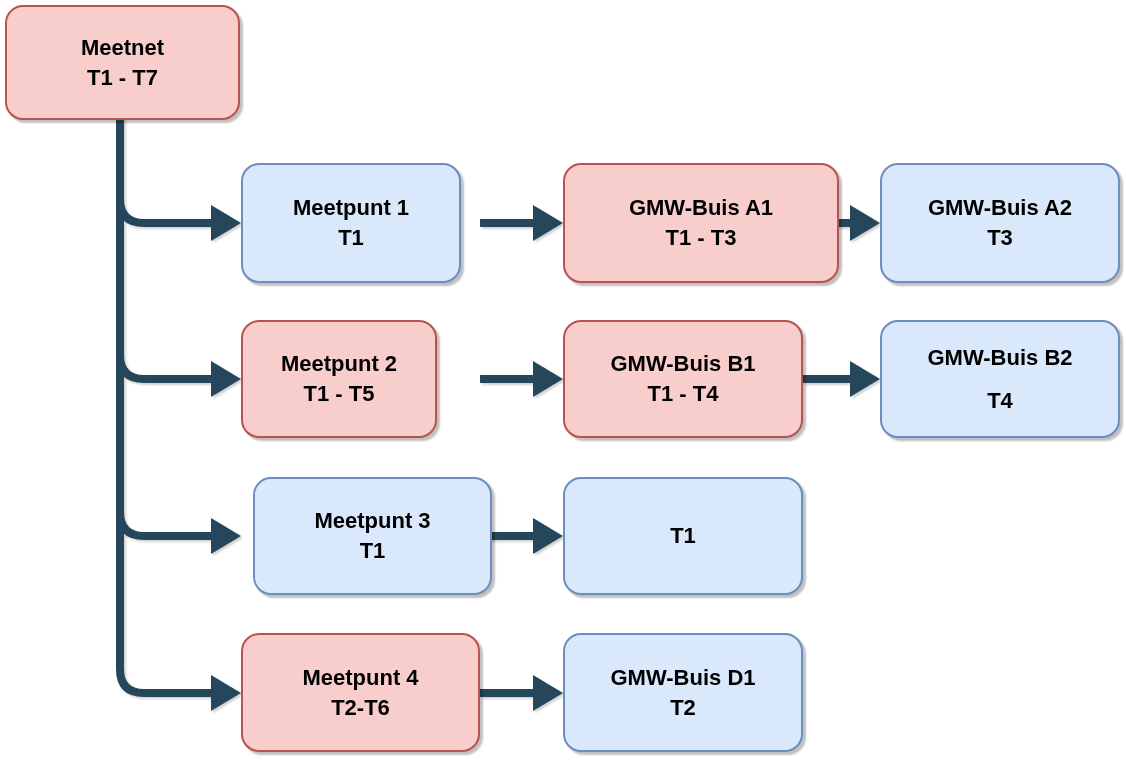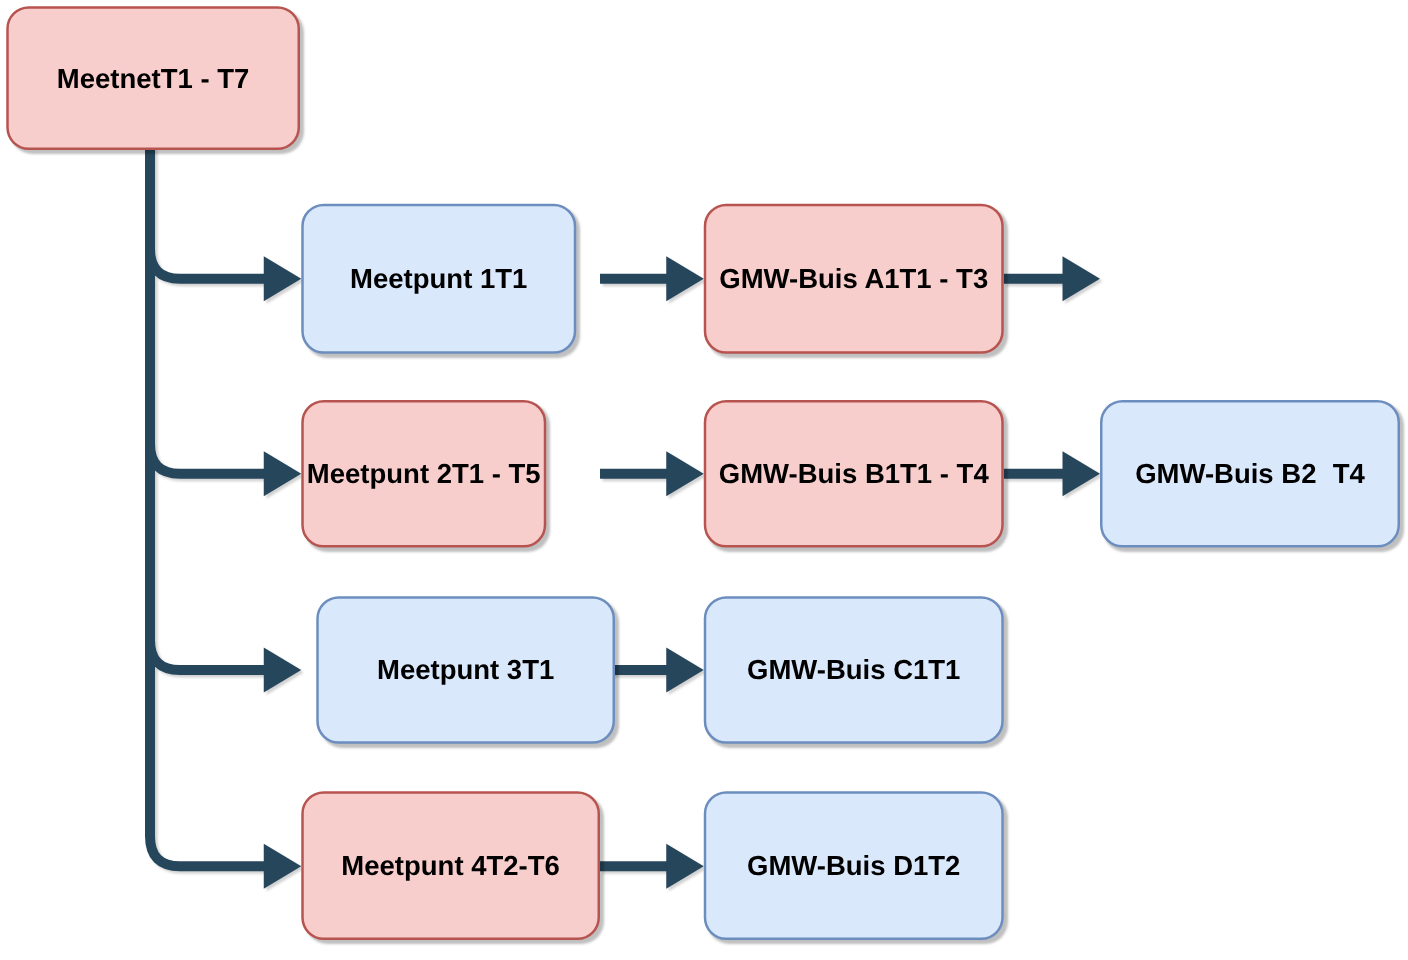--- a/index.html
+++ b/index.html
@@ -30,21 +30,21 @@
   }
   .arrowhead {
     fill: var(--connector, #26465c);
     stroke: none;
   }
   .node {
     position: absolute;
     box-sizing: border-box;
     border-radius: 18px;
     display: flex;
-    flex-direction: row;
+    flex-direction: column;
     align-items: center;
     justify-content: center;
     text-align: center;
     font-weight: bold;
     font-size: 22px;
     line-height: 1.35;
     color: var(--text, #000000);
     box-shadow: 3px 3px 2px rgba(0,0,0,0.25);
   }
   .node.red {
@@ -96,25 +96,29 @@
   <div class="node red" style="left:5px; top:5px; width:235px; height:115px;">
     <span class="title">Meetnet</span>
     <span class="subtitle">T1 - T7</span>
   </div>
 
   <div class="node blue" style="left:241px; top:163px; width:220px; height:120px;">
     <span class="title">Meetpunt 1</span>
     <span class="subtitle">T1</span>
   </div>
 
-  <div class="node red" style="left:563px; top:163px; width:240px; height:120px;">
+  <div class="node red" style="left:563px; top:163px; width:276px; height:120px;">
     <span class="title">GMW-Buis A1</span>
     <span class="subtitle">T1 - T3</span>
   </div>
 
+  <div class="node blue" style="left:880px; top:163px; width:240px; height:120px;">
+    <span class="title">GMW-Buis A2</span>
+    <span class="subtitle">T3</span>
+  </div>
 
   <div class="node red" style="left:241px; top:320px; width:196px; height:118px;">
     <span class="title">Meetpunt 2</span>
     <span class="subtitle">T1 - T5</span>
   </div>
 
   <div class="node red" style="left:563px; top:320px; width:240px; height:118px;">
     <span class="title">GMW-Buis B1</span>
     <span class="subtitle">T1 - T4</span>
   </div>
@@ -123,21 +127,20 @@
     <span class="title">GMW-Buis B2</span>
     <span class="subtitle">T4</span>
   </div>
 
   <div class="node blue" style="left:241px; top:477px; width:239px; height:118px;margin-left:12px;">
     <span class="title">Meetpunt 3</span>
     <span class="subtitle">T1</span>
   </div>
 
   <div class="node blue" style="left:563px; top:477px; width:240px; height:118px;">
-    <span class="title">GMW-Buis C1</span>
     <span class="subtitle">T1</span>
   </div>
 
   <div class="node red" style="left:241px; top:633px; width:239px; height:119px;">
     <span class="title">Meetpunt 4</span>
     <span class="subtitle">T2-T6</span>
   </div>
 
   <div class="node blue" style="left:563px; top:633px; width:240px; height:119px;">
     <span class="title">GMW-Buis D1</span>

